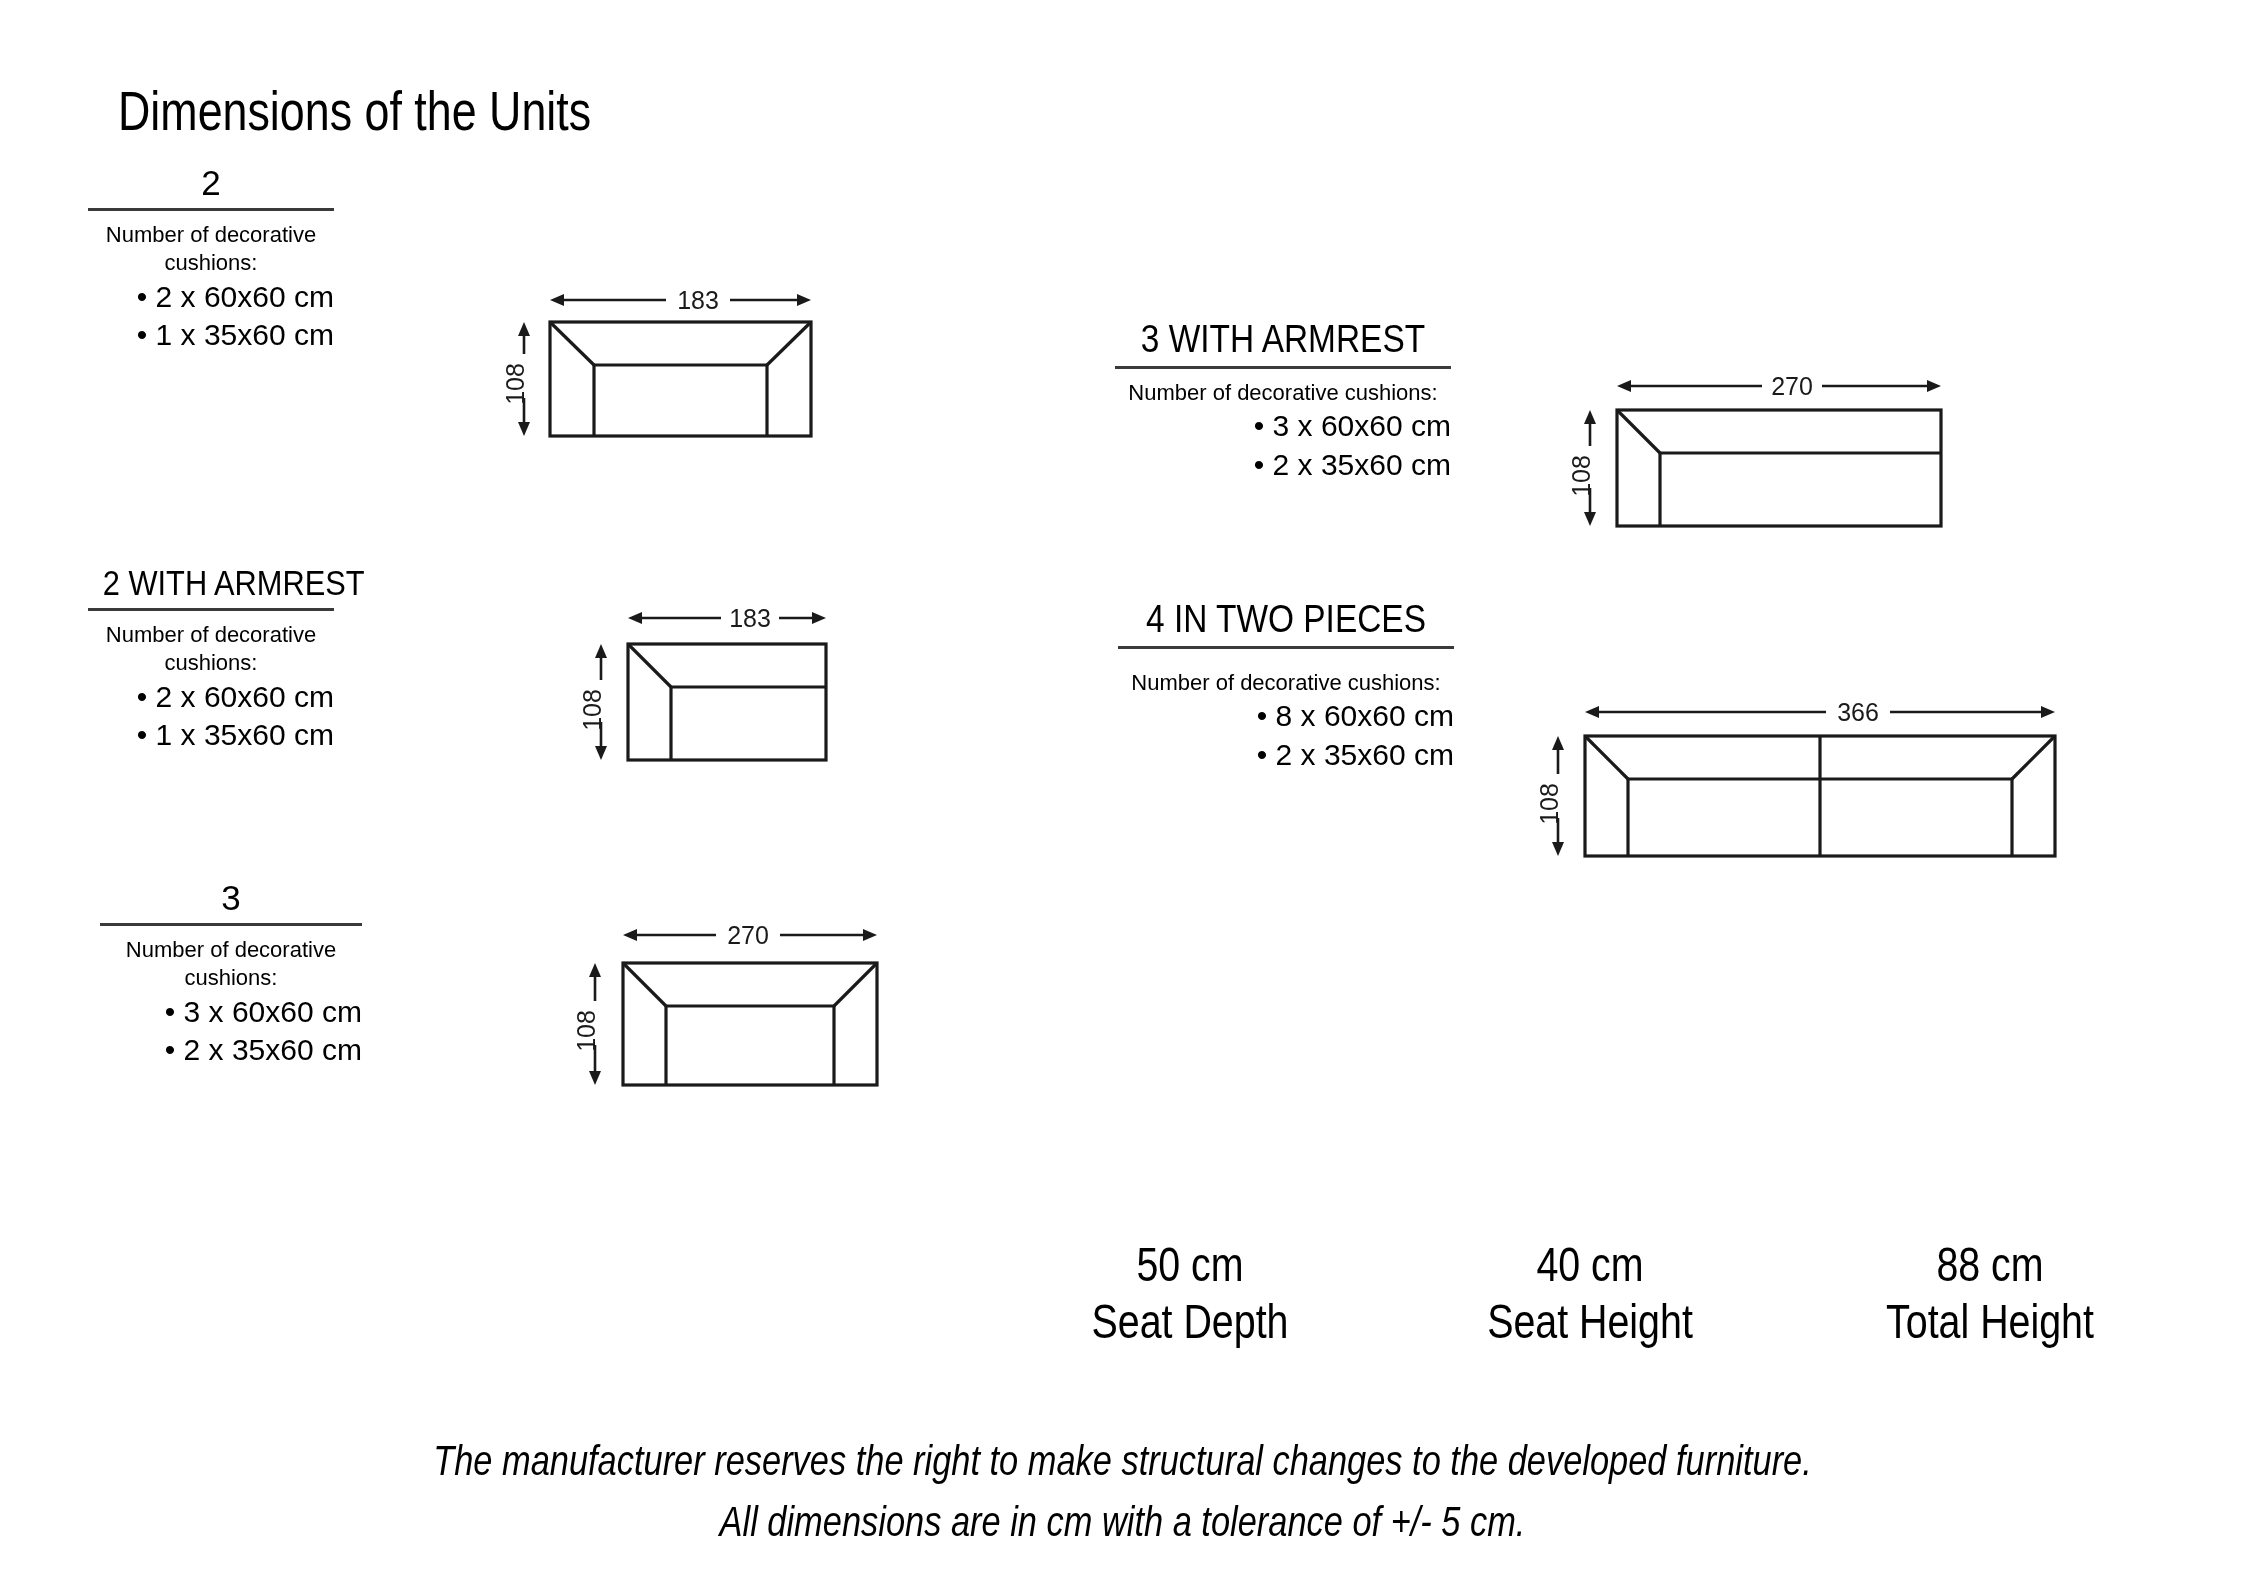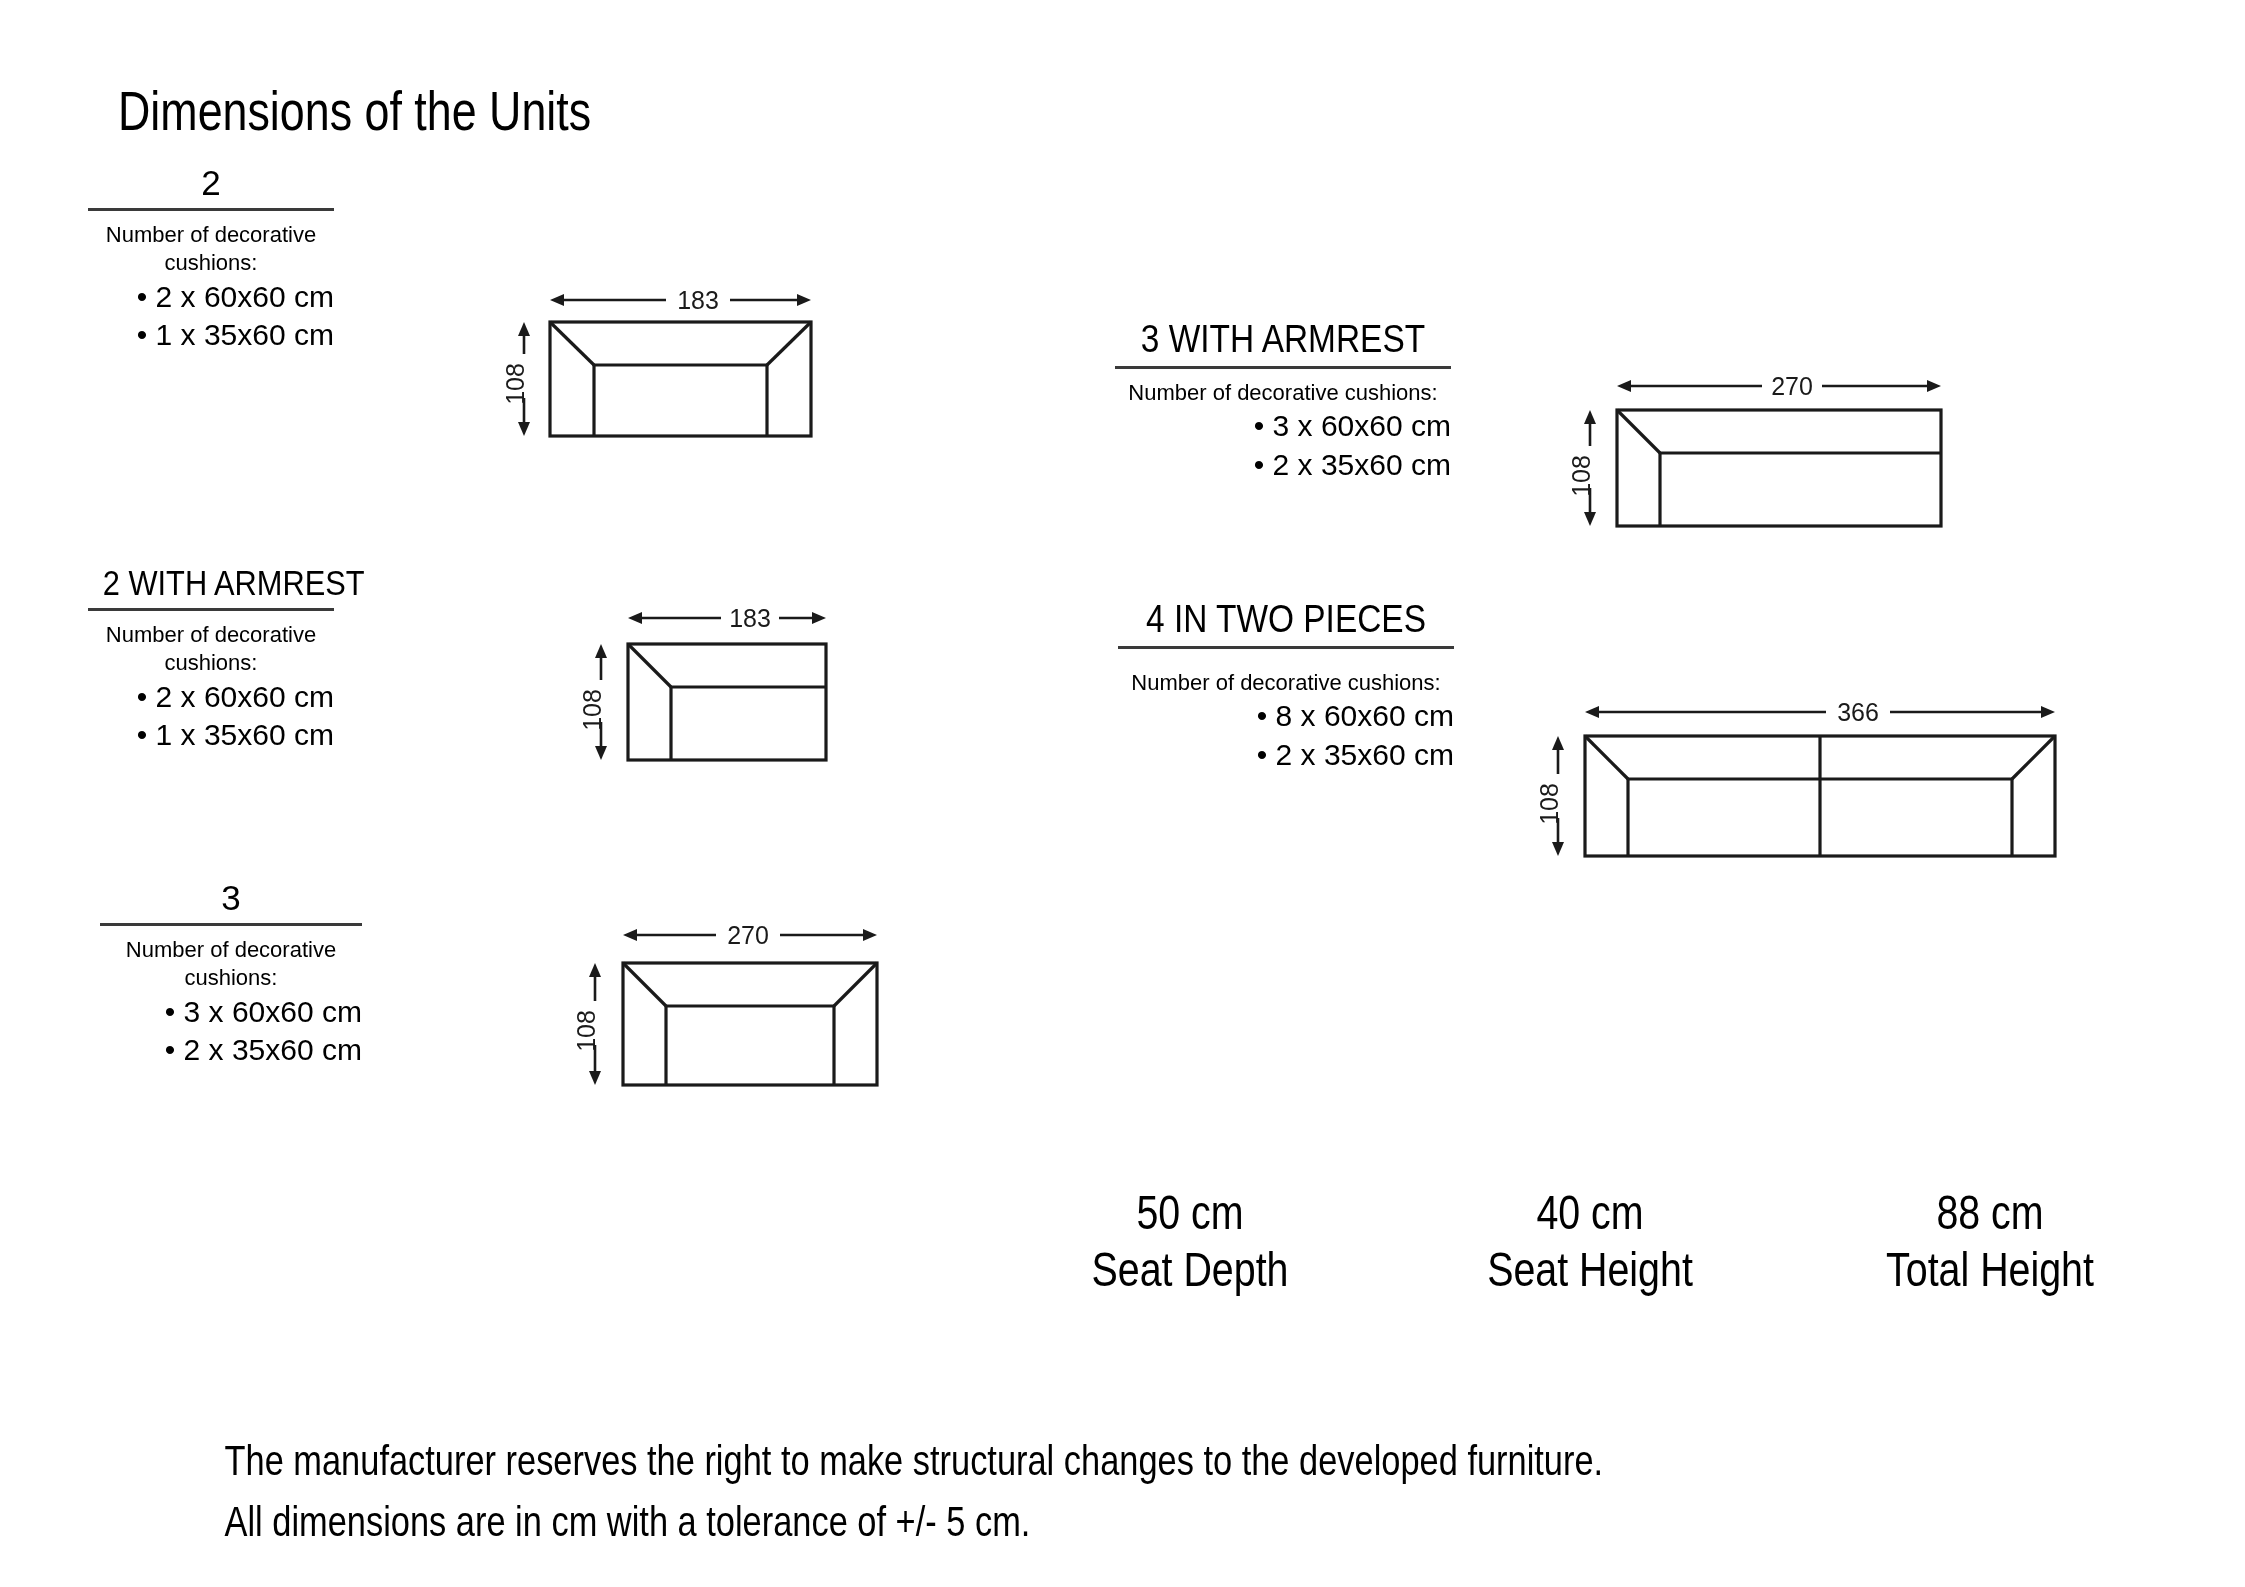--- a/index.html
+++ b/index.html
@@ -63,21 +63,21 @@
   }
 
   
   .sofa-figure { position: absolute; }
   .sofa-figure svg { display: block; overflow: visible; }
 
   
   #seat-specs {
     position: absolute;
     left: 1020px;
-    top: 1185px;
+    top: 1237px;
     width: 1140px;
     display: flex;
     justify-content: space-between;
   }
   .seat-spec { text-align: center; width: 340px; }
   .seat-spec .spec-value {
     font-size: 48px;
     line-height: 1.18;
     white-space: nowrap;
     transform: scaleX(0.82);
@@ -88,20 +88,22 @@
     white-space: nowrap;
     transform: scaleX(0.82);
   }
 
   
   #disclaimer {
     position: absolute;
     left: 0;
     top: 1430px;
     width: 2245px;
+    text-align: center;
+    font-style: italic;
     font-size: 43px;
     line-height: 1.42;
   }
   #disclaimer .disclaimer-line {
     white-space: nowrap;
     transform: scaleX(0.80);
   }
 </style>
 </head>
 <body>

